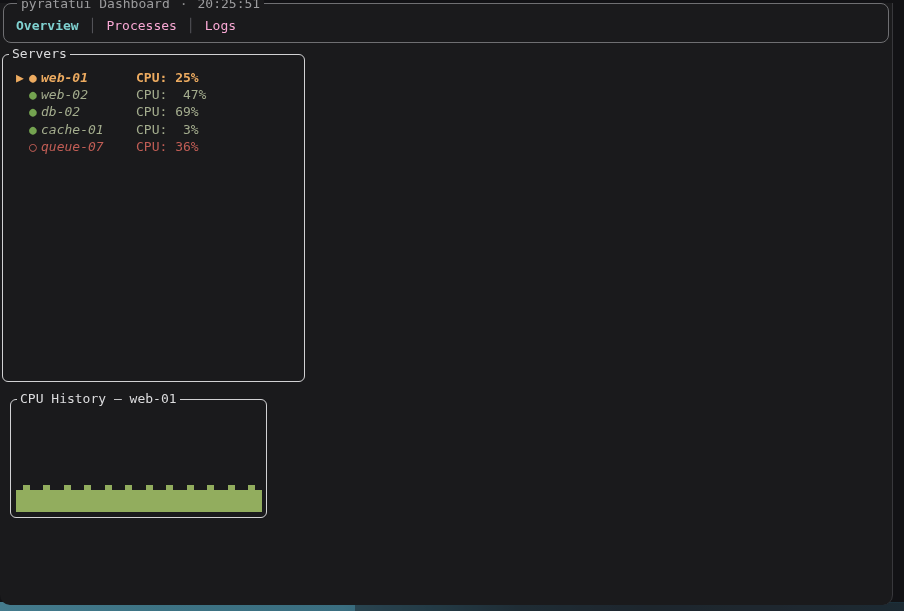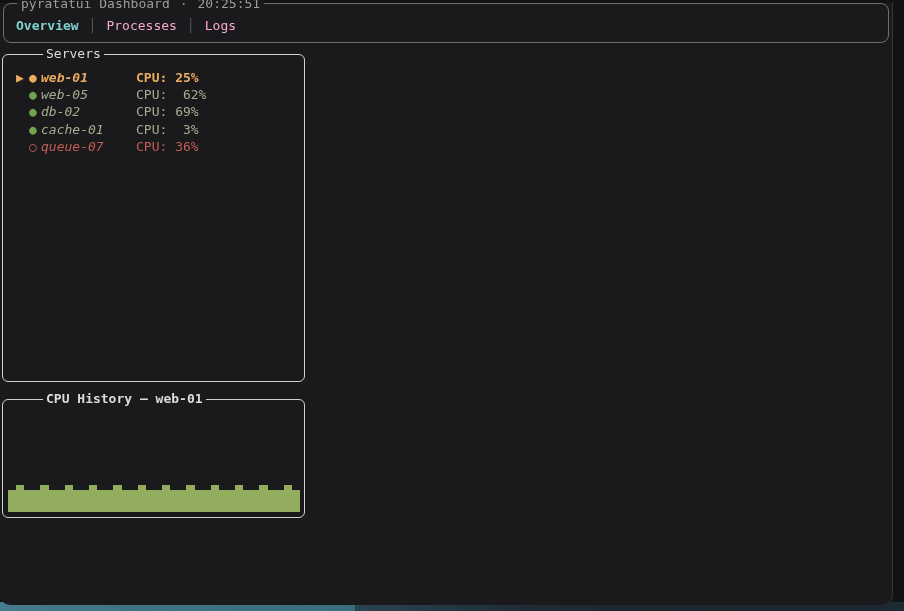--- a/index.html
+++ b/index.html
@@ -50,40 +50,40 @@
   .tab.active { color: #7fd1d0; font-weight: bold; }
   .tab-sep { color: #55555a; margin: 0 10px; }
   
   .panel {
     position: absolute;
     border: 1px solid #d2d2d4; border-radius: 6px;
   }
   .panel-title {
     position: absolute; top: -9px; left: 6px;
     background: #1a1a1c; padding: 0 3px;
-    color: #dcdcde; font-size: 13px; line-height: 16px; white-space: pre; margin-left: 34px;
+    color: #dcdcde; font-size: 13px; line-height: 16px; white-space: pre;
   }
   
   .panel-servers { left: 2px; top: 51px; width: 303px; height: 328px; }
   .server-rows { padding: 14px 0 0 13px; }
   .server-row {
     display: flex; align-items: center;
     height: 17.2px; font-size: 13px; white-space: pre;
   }
   .server-row .marker { width: 13px; display: inline-block; }
   .server-row .dot { width: 12px; display: inline-block; }
   .server-row .name { width: 95px; display: inline-block; font-style: italic; }
   .server-row.selected { color: #edab60; font-weight: bold; }
   .server-row.selected .marker { color: #edab60; }
   .server-row.online { color: #a4ad8e; }
   .server-row.online .dot { color: #74a350; }
   .server-row.offline { color: #c15d55; }
   .server-row.offline .dot { color: #c15d55; }
   
-  .panel-cpu { left: 2px; top: 396px; width: 303px; height: 119px; font-weight: bold; }
+  .panel-cpu { left: 10px; top: 396px; width: 257px; height: 119px; }
   .sparkline {
     position: absolute; left: 5px; right: 4px; bottom: 5px; height: 95px;
     display: flex; align-items: flex-end;
   }
   .spark-bar { flex: 1 1 auto; }
 </style>
 </head>
 <body>
 
 <div class="screen">
@@ -111,22 +111,22 @@
         <div class="server-row selected">
           <span class="marker">▶</span>
           <span class="dot">●</span>
           <span class="name">web-01</span>
           <span class="cpu">CPU: 25%</span>
         </div>
 
         <div class="server-row online">
           <span class="marker"> </span>
           <span class="dot">●</span>
-          <span class="name">web-05</span>
-          <span class="cpu">CPU:  62%</span>
+          <span class="name">web-02</span>
+          <span class="cpu">CPU:  47%</span>
         </div>
 
         <div class="server-row online">
           <span class="marker"> </span>
           <span class="dot">●</span>
           <span class="name">db-02</span>
           <span class="cpu">CPU: 69%</span>
         </div>
 
         <div class="server-row online">

